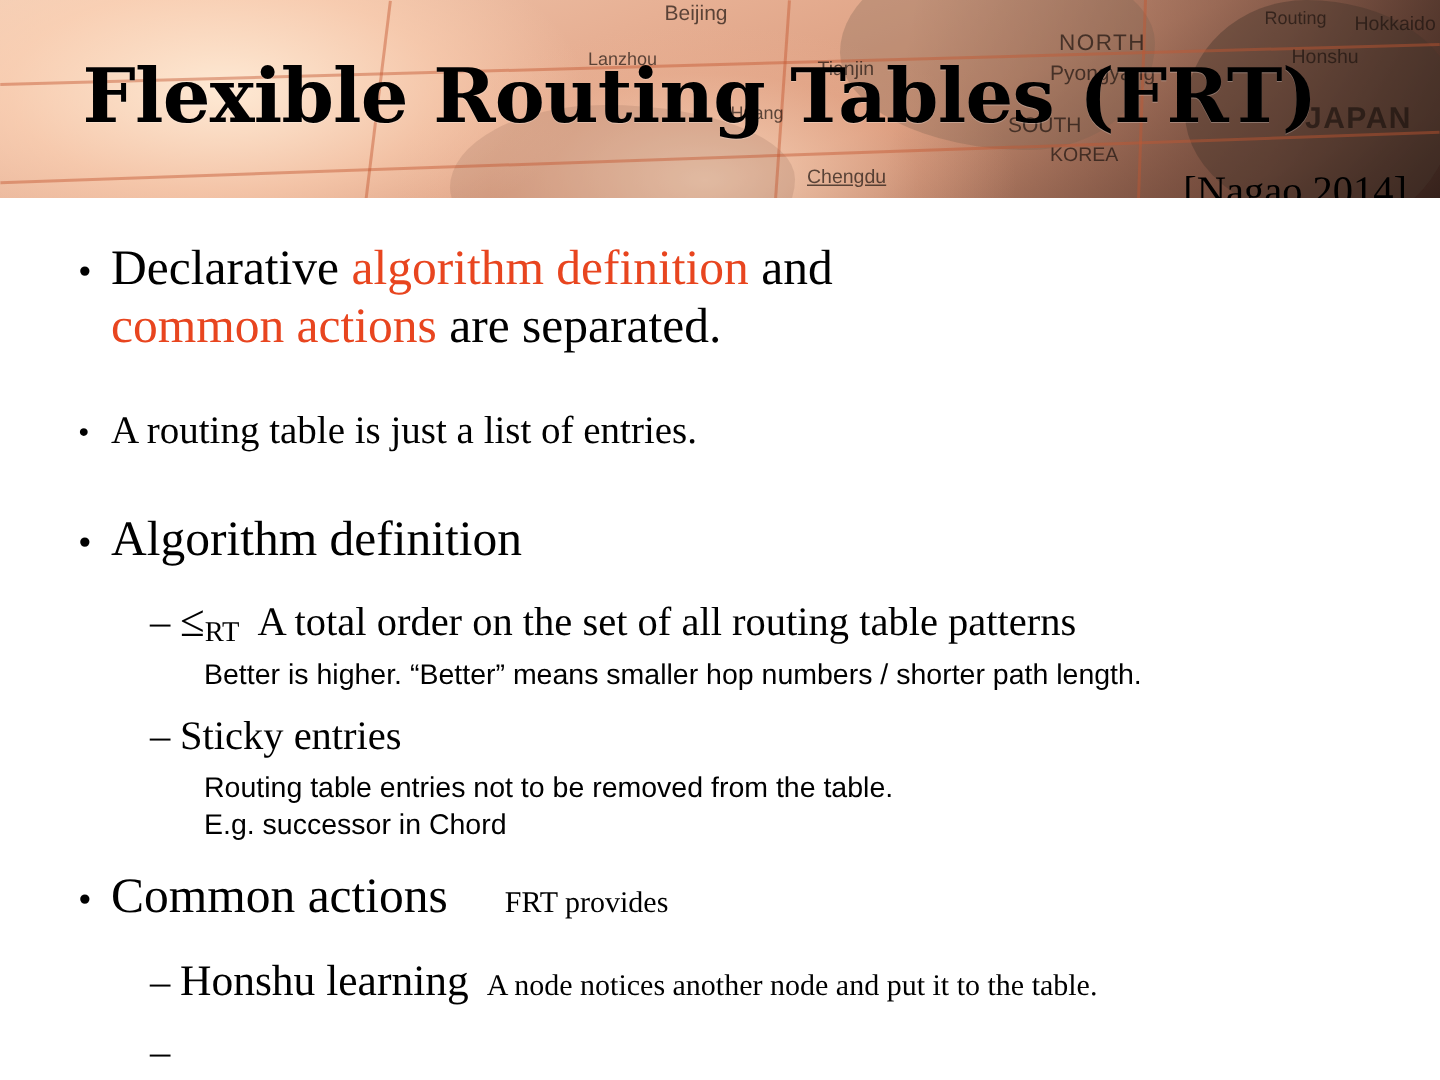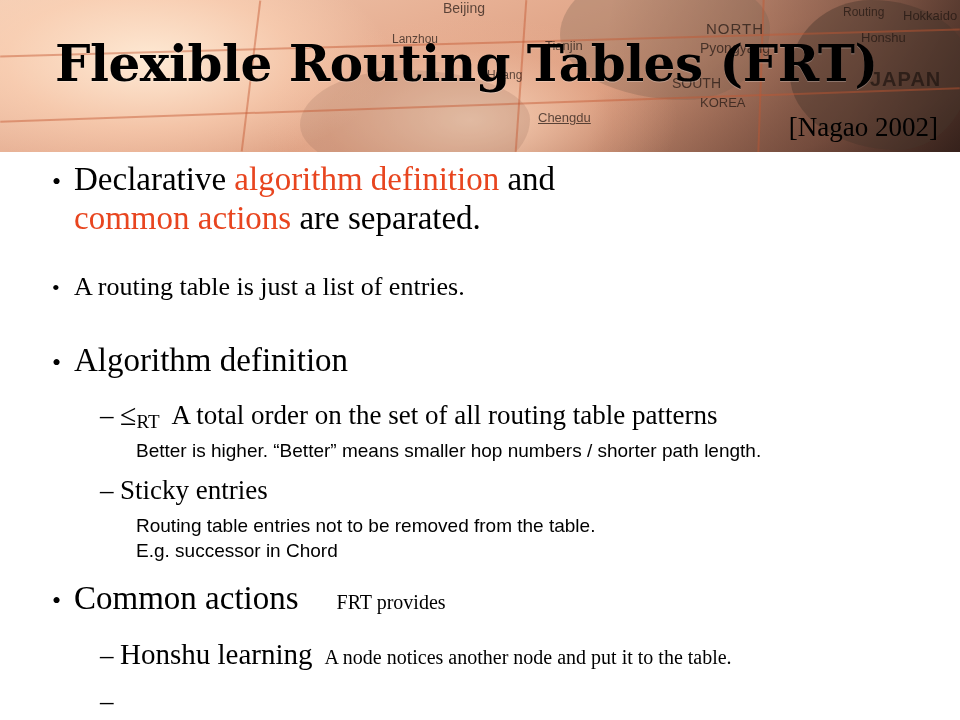--- a/index.html
+++ b/index.html
@@ -21,21 +21,21 @@
     height: 720px;
     background: #ffffff;
   }
 
   
   .banner {
     position: absolute;
     left: 0;
     top: 0;
     width: 960px;
-    height: 152px;
+    height: 132px;
     overflow: hidden;
     background: #c98b74;
   }
   .banner-photo {
     position: absolute;
     inset: 0;
     background:
       
       radial-gradient(ellipse 320px 150px at 150px 60px, rgba(255,236,215,0.95) 0%, rgba(255,214,185,0.55) 45%, rgba(255,200,170,0.0) 75%),
       radial-gradient(ellipse 260px 130px at 470px 120px, rgba(255,225,200,0.75) 0%, rgba(240,180,150,0.25) 55%, rgba(0,0,0,0) 80%),
@@ -162,21 +162,21 @@
     <div class="map-label" style="left:903px; top:8px;  font-size:13px;">Hokkaido</div>
     <div class="map-label" style="left:843px; top:5px;  font-size:12px;">Routing</div>
     <div class="map-label" style="left:545px; top:38px; font-size:13px;">Tianjin</div>
     <div class="map-label" style="left:672px; top:75px; font-size:14px;">SOUTH</div>
     <div class="map-label" style="left:700px; top:95px; font-size:13px;">KOREA</div>
     <div class="map-label" style="left:538px; top:110px;font-size:13px;text-decoration:underline;">Chengdu</div>
     <div class="map-label" style="left:392px; top:32px; font-size:12px;">Lanzhou</div>
     <div class="map-label" style="left:487px; top:68px; font-size:12px;">Huang</div>
 
     <div class="title">Flexible Routing Tables (FRT)</div>
-    <div class="citation">[Nagao 2002]</div>
+    <div class="citation">[Nagao 2014]</div>
   </div>
 
   <div class="body">
 
     <div class="row lvl1" style="left:52px; top:8px; width:880px;">
       <span class="bullet-dot">•</span>
       <span>
         <span>Declarative </span><span class="accent">algorithm definition</span><span> and</span><br>
         <span class="accent">common actions</span><span> are separated.</span>
       </span>

